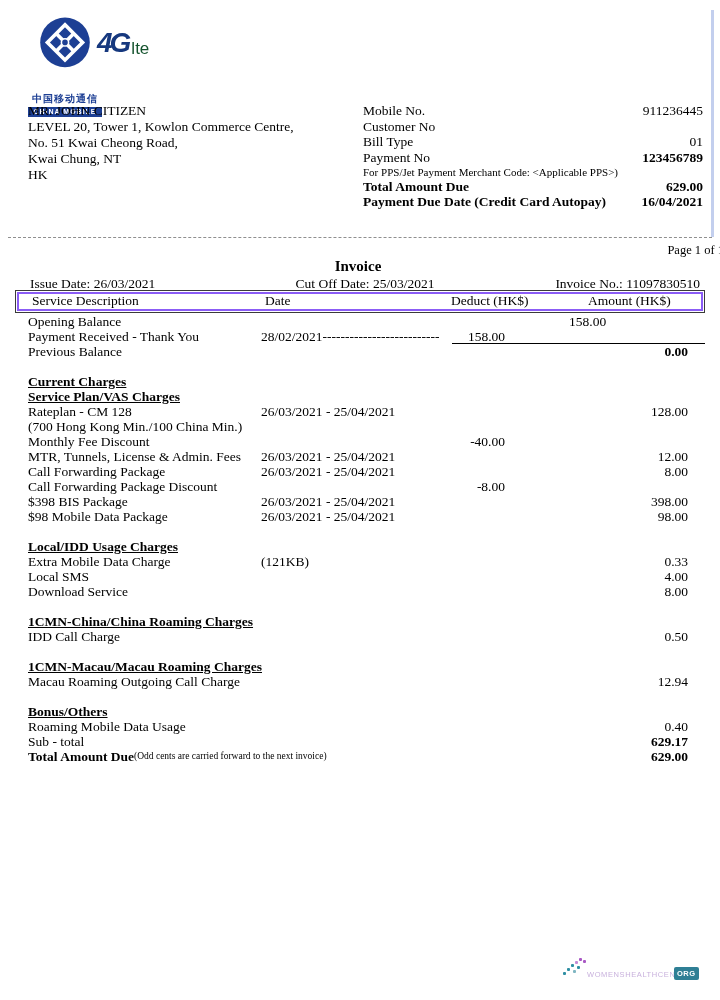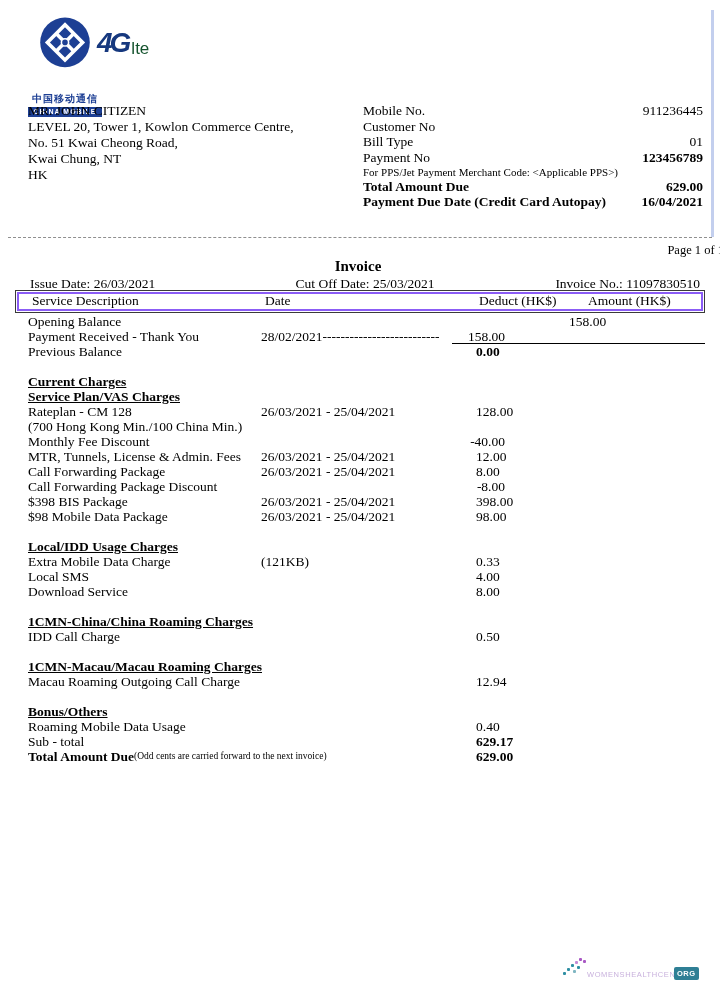--- a/index.html
+++ b/index.html
@@ -37,31 +37,31 @@
   .inv-meta .m-mid{flex:1;text-align:center;}
   .inv-meta .m-right{flex:1;text-align:right;}
 
   
   .tbl{position:absolute;left:15px;top:290px;width:690px;font-size:13.5px;}
   .thead{border:1px solid #3a3a3a;padding:1px;}
   .thead-in{border:2px solid #8b5cf6;height:15px;line-height:14px;position:relative;}
   .thead-in span{position:absolute;top:0;white-space:nowrap;}
   .h-desc{left:13px;}
   .h-date{left:246px;}
-  .h-deduct{left:460px;text-align:right;}
+  .h-deduct{left:432px;text-align:right;}
   .h-amount{left:569px;}
 
   .tbody{position:relative;margin-top:1px;}
   .trow{position:relative;height:15px;line-height:15px;}
   .trow span{position:absolute;top:0;white-space:nowrap;}
   .spacer{height:15px;}
   .c-desc{left:13px;}
   .c-date{left:246px;}
   .c-deduct{left:380px;width:110px;text-align:right;}
-  .c-amt{left:461px;width:224px;text-align:left;}
+  .c-amt{left:449px;width:224px;text-align:right;}
   .c-amt.l{left:554px;width:auto;text-align:left;}
   .b{font-weight:bold;}
   .sec{left:13px;font-weight:bold;text-decoration:underline;font-family:Liberation Serif, serif;}
   .rule{position:absolute;left:437px;right:0;top:-1px;border-top:1.5px solid #000;}
   .desc-note{font-size:9.5px;font-weight:normal;}
 
   
   .wm{position:absolute;left:563px;top:958px;width:150px;height:30px;
       font-family:"Liberation Sans", sans-serif;}
   .wm-dots{position:absolute;left:0;top:0;width:24px;height:22px;}

